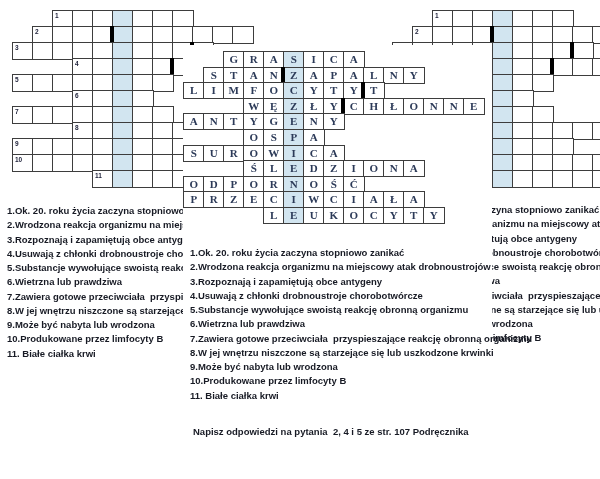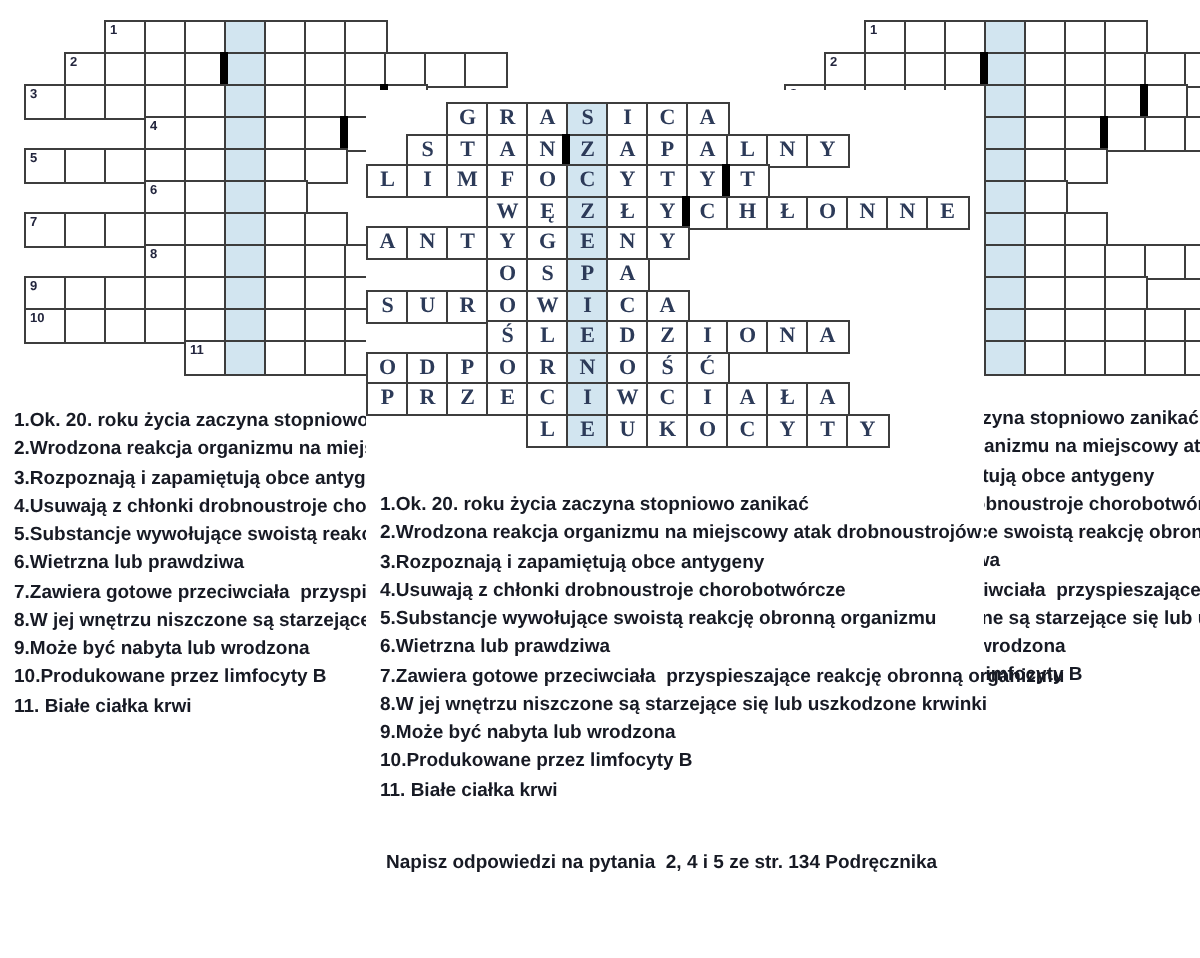--- a/index.html
+++ b/index.html
@@ -428,14 +428,14 @@
         <div class="clue-line" style="left: 190px; top: 304px;">5.Substancje wywołujące swoistą reakcję obronną organizmu</div>
         <div class="clue-line" style="left: 190px; top: 318.25px;">6.Wietrzna lub prawdziwa</div>
         <div class="clue-line" style="left: 190px; top: 332.5px;">7.Zawiera gotowe przeciwciała  przyspieszające reakcję obronną organizmu</div>
         <div class="clue-line" style="left: 190px; top: 346.75px;">8.W jej wnętrzu niszczone są starzejące się lub uszkodzone krwinki</div>
         <div class="clue-line" style="left: 190px; top: 361px;">9.Może być nabyta lub wrodzona</div>
         <div class="clue-line" style="left: 190px; top: 375.25px;">10.Produkowane przez limfocyty B</div>
         <div class="clue-line" style="left: 190px; top: 389.5px;">11. Białe ciałka krwi</div>
       </div>
     </div>
 
-  <div class="footer">Napisz odpowiedzi na pytania  2, 4 i 5 ze str. 134 Podręcznika</div>
+  <div class="footer">Napisz odpowiedzi na pytania  2, 4 i 5 ze str. 107 Podręcznika</div>
 </div>
 
 </body></html>

